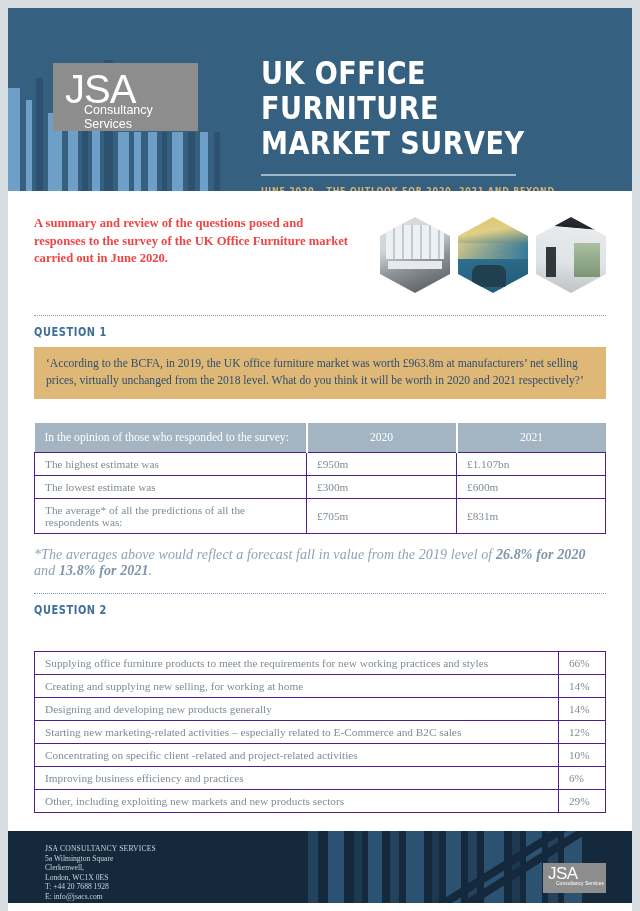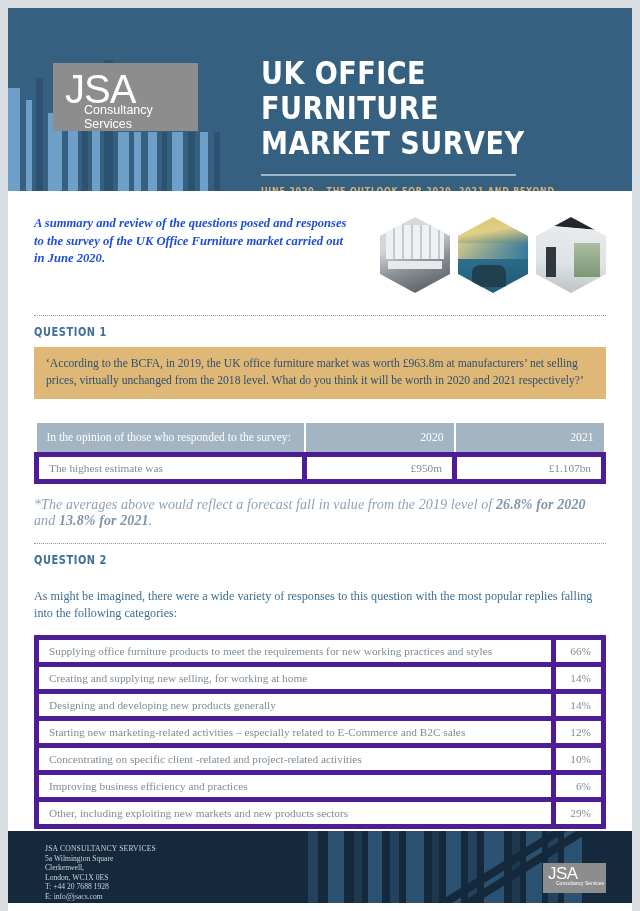--- a/index.html
+++ b/index.html
@@ -85,27 +85,26 @@
 
   
   .content{
     position:absolute;left:8px;right:8px;top:191px;bottom:92px;
     background:#ffffff;
     padding:0 26px;
     box-sizing:border-box;
   }
   .intro-row{display:flex;justify-content:space-between;align-items:flex-start;padding-top:24px;}
   .intro-text{
-    color:#1d4ed8;
+    color:#ef4444;
     font-family:"Liberation Serif", serif;
     font-weight:bold;
     font-size:12.6px;
     line-height:17.5px;
     width:315px;
-    font-style:italic;
   }
   .hexes{display:flex;gap:8px;margin-top:2px;}
   .hex{
     width:70px;height:76px;
     clip-path:polygon(50% 0%,100% 25%,100% 75%,50% 100%,0% 75%,0% 25%);
     overflow:hidden;position:relative;
   }
   .hx1{background:linear-gradient(160deg,#d9dde0 0%,#cfd5d8 35%,#8d9398 60%,#4c5256 100%);}
   .hx1:before{content:"";position:absolute;left:6px;top:8px;width:58px;height:34px;
     background:repeating-linear-gradient(90deg,#eef1f3 0 7px,#c3cbd1 7px 9px);}
@@ -150,28 +149,28 @@
     font-size:11.6px;
     padding:8px 10px;
     border-right:2px solid #ffffff;
     vertical-align:middle;
   }
   .thead td:last-child{border-right:none;}
   .tbody td{
     color:#7f8c96;
     font-size:11.3px;
     padding:5px 10px;
-    border:5px solid #4c1d95;
+    border:1px solid #4c1d95;
     background:#ffffff;
   }
-  .num{text-align:right;}
+  .num{text-align:left;}
   .c2020{width:128px;}
   .c2021{width:128px;}
   .cprop{width:107px;}
-  .thead td.num{}
+  .thead td.num{text-align:center;}
 
   .footnote{
     color:#8fa2b5;
     font-family:"Liberation Serif", serif;
     font-style:italic;
     font-size:14px;
     letter-spacing:0.1px;
   }
   .footnote b{font-weight:bold;color:#7f95ab;}
 
@@ -280,34 +279,43 @@
           <tr class="thead">
         <td>In the opinion of those who responded to the survey:</td>
         <td class="num c2020">2020</td>
         <td class="num c2021">2021</td>
       </tr>
       <tr class="tbody">
         <td>The highest estimate was</td>
         <td class="num">£950m</td>
         <td class="num">£1.107bn</td>
       </tr>
+      <tr class="tbody">
+        <td>The lowest estimate was</td>
+        <td class="num">£300m</td>
+        <td class="num">£600m</td>
+      </tr>
+      <tr class="tbody">
+        <td>The average* of all the predictions of all the respondents was:</td>
+        <td class="num">£705m</td>
+        <td class="num">£831m</td>
+      </tr>
     </tbody>
       </table>
 
     <div style="height:13px"></div>
     <div class="footnote"><span>*The averages above would reflect a forecast fall in value from the 2019 level of </span><b>26.8% for 2020</b><span> and </span><b>13.8% for 2021</b><span>.</span></div>
 
     <div style="height:14px"></div>
     <div class="divider"></div>
     <div style="height:9px"></div>
     <div class="qlabel">QUESTION 2</div>
     <div style="height:8px"></div>
 
     <div style="height:13px"></div>
-    <div class="bodytext">As might be imagined, there were a wide variety of responses to this question with the most popular replies falling into the following categories:</div>
 
     <div style="height:13px"></div>
     <table class="t2">
       <tbody>
       <tr class="tbody">
         <td>Supplying office furniture products to meet the requirements for new working practices and styles</td>
         <td class="num">66%</td>
       </tr>
       <tr class="tbody">
         <td>Creating and supplying new selling, for working at home</td>

